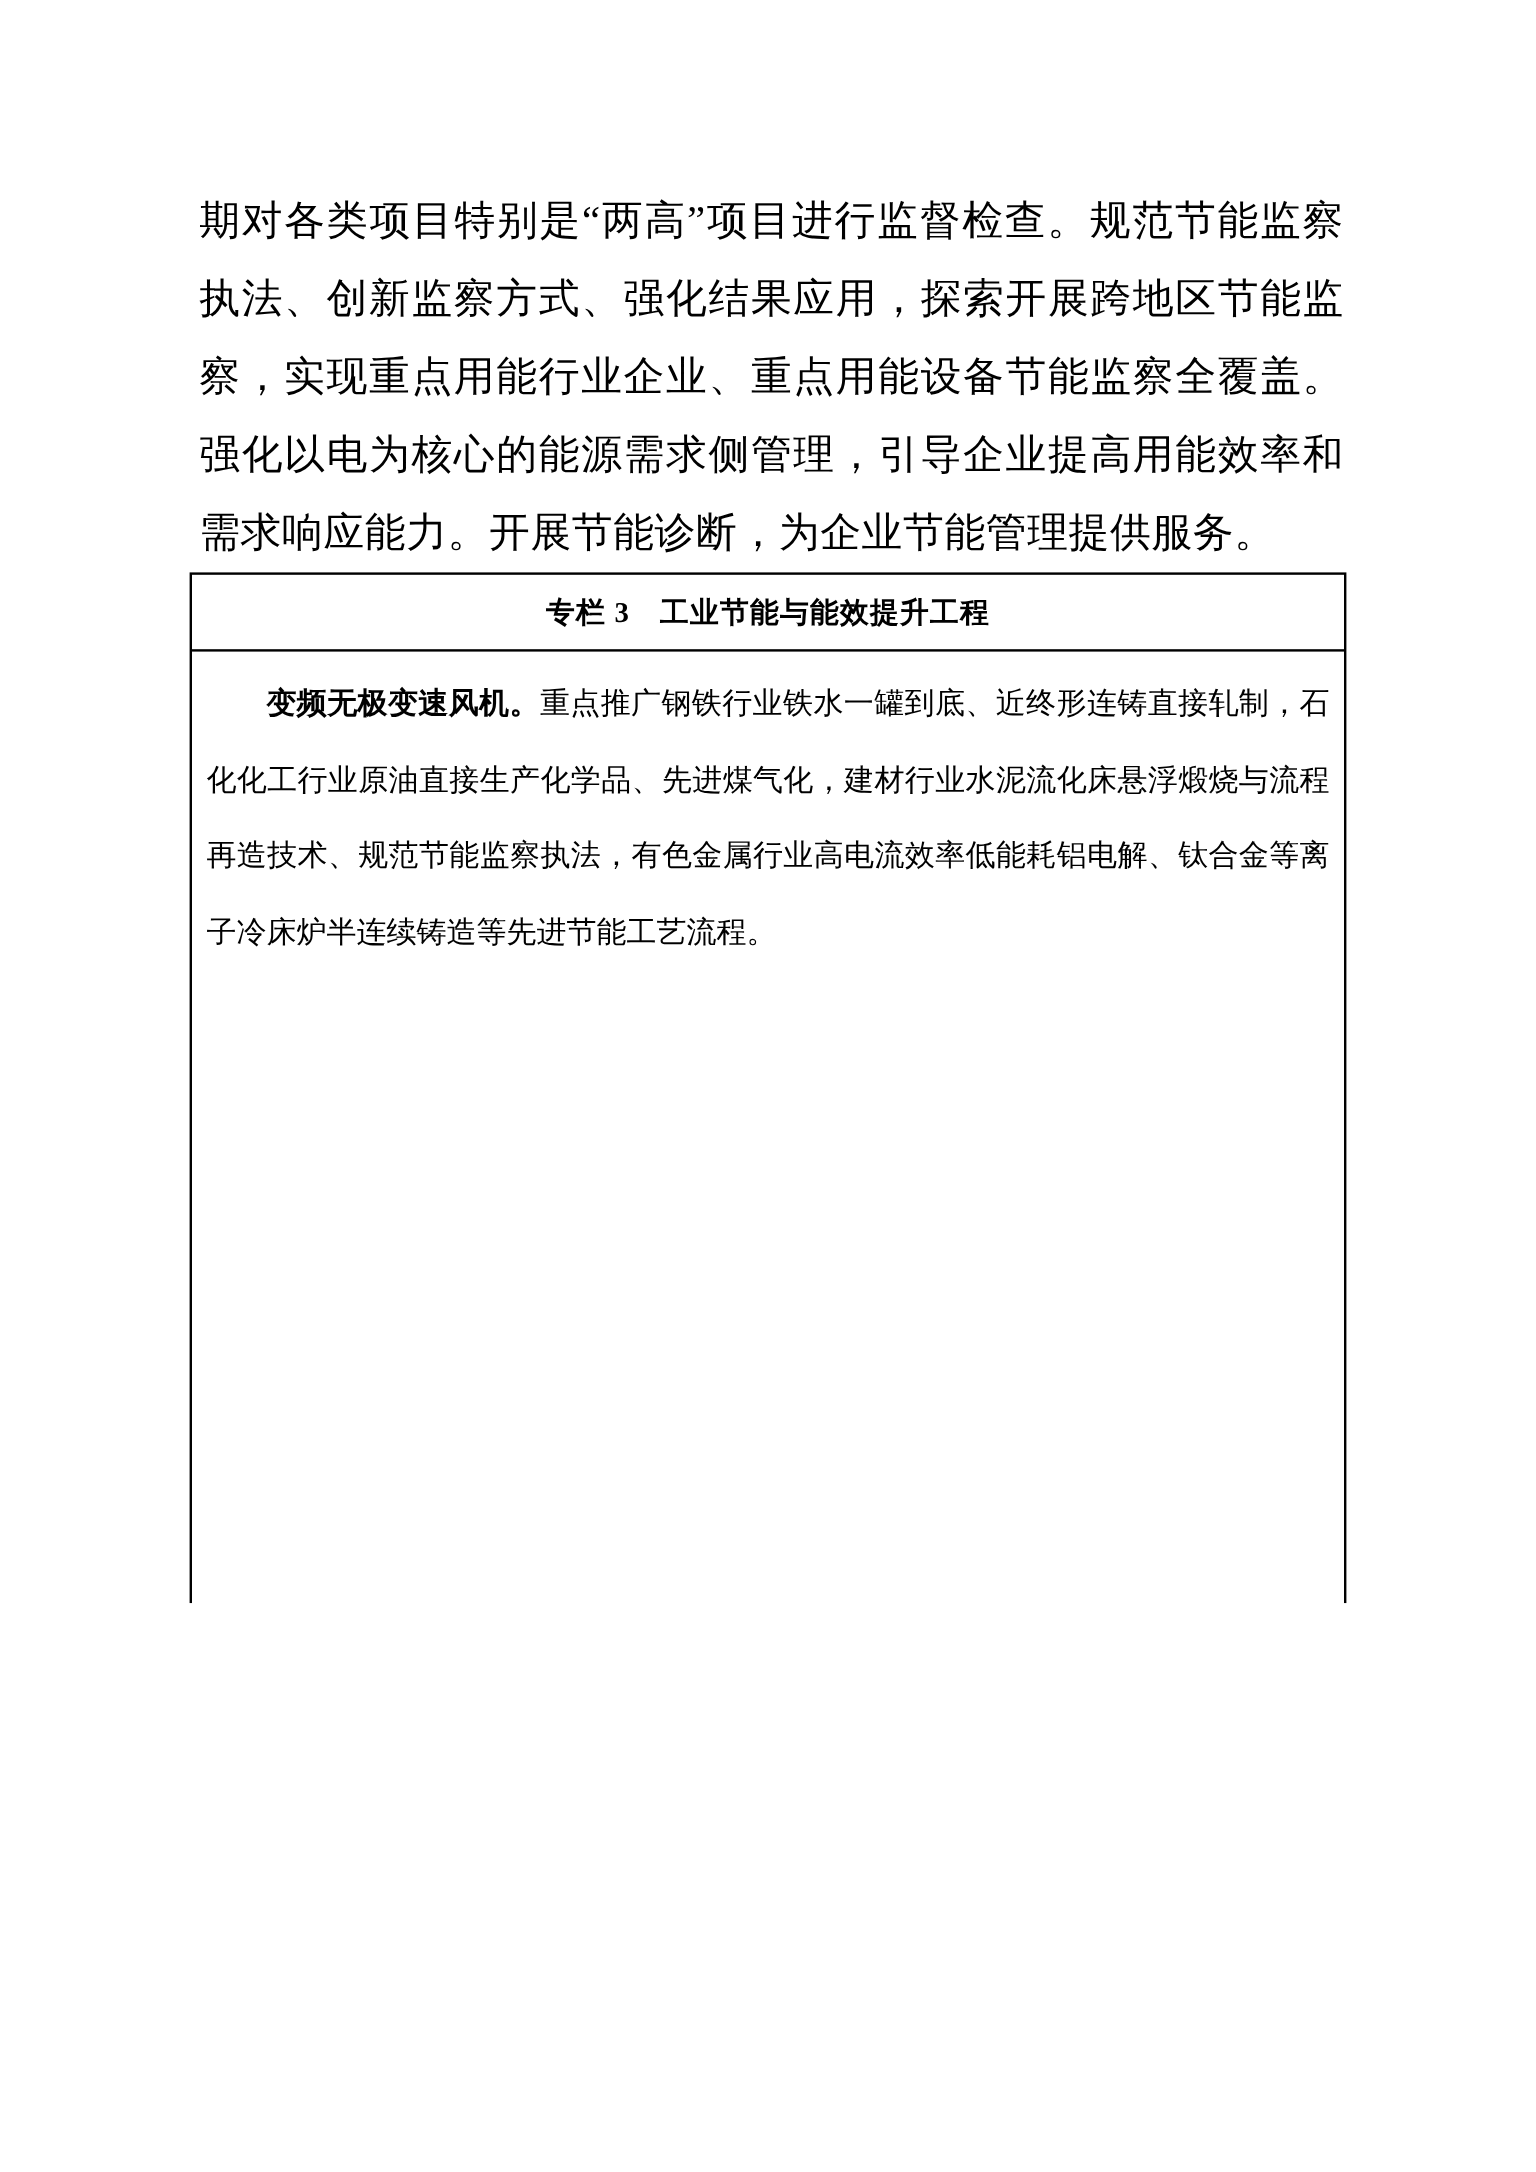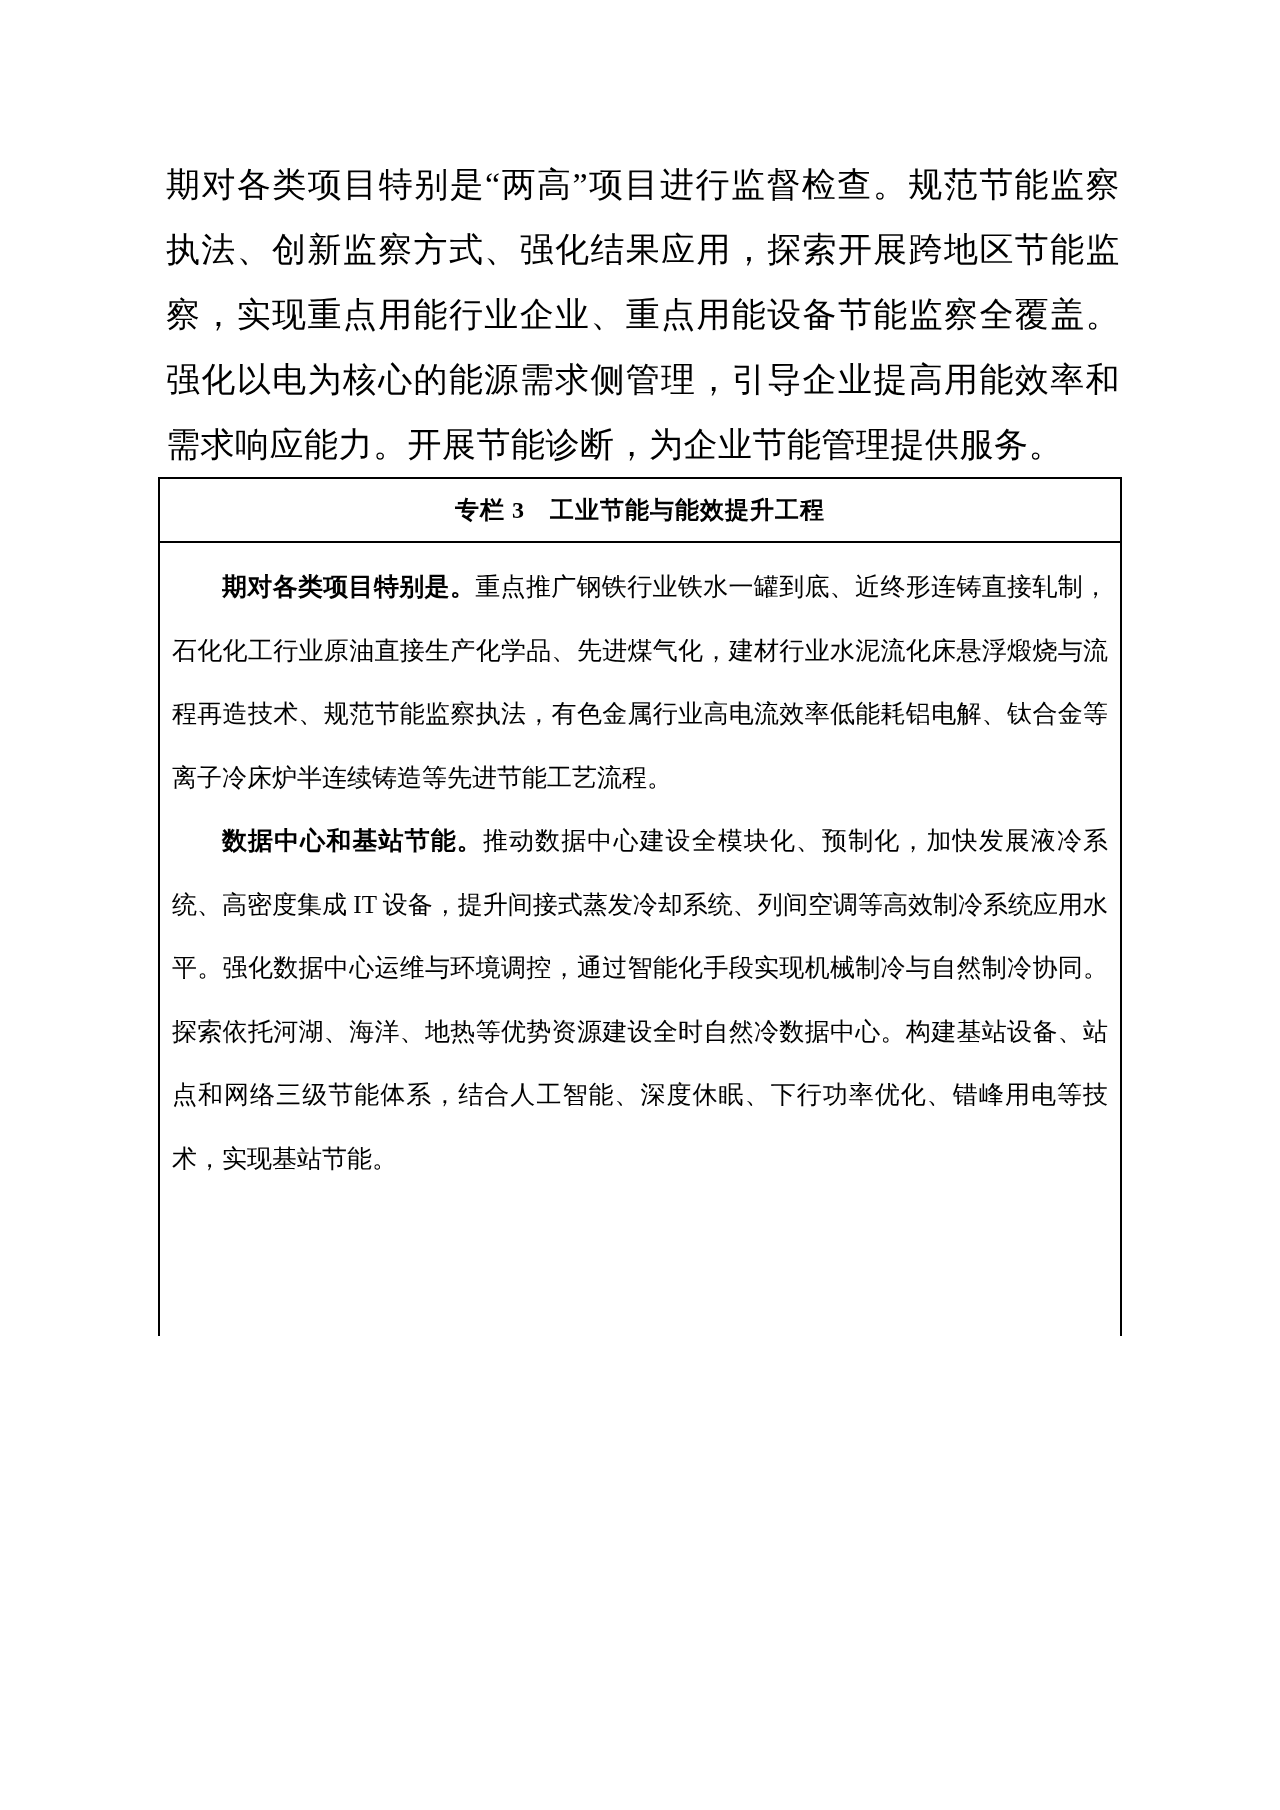--- a/index.html
+++ b/index.html
@@ -100,24 +100,21 @@
 <body>
 
 <div class="page">
 
   <div class="para intro-para">期对各类项目特别是“两高”项目进行监督检查。规范节能监察执法、创新监察方式、强化结果应用，探索开展跨地区节能监察，实现重点用能行业企业、重点用能设备节能监察全覆盖。强化以电为核心的能源需求侧管理，引导企业提高用能效率和需求响应能力。开展节能诊断，为企业节能管理提供服务。</div>
 
   <div class="callout-box">
     <div class="callout-title">专栏 3　工业节能与能效提升工程</div>
     <div class="callout-body">
       <p>
-        <span class="callout-lead">期对各类项目特别是。</span><span>重点推广钢铁行业铁水一罐到底、近终形连铸直接轧制，石化化工行业原油直接生产化学品、先进煤气化，建材行业水泥流化床悬浮煅烧与流程再造技术、规范节能监察执法，有色金属行业高电流效率低能耗铝电解、钛合金等离子冷床炉半连续铸造等先进节能工艺流程。</span>
-      </p>
-      <p>
-        <span class="callout-lead">数据中心和基站节能。</span><span>推动数据中心建设全模块化、预制化，加快发展液冷系统、高密度集成 IT 设备，提升间接式蒸发冷却系统、列间空调等高效制冷系统应用水平。强化数据中心运维与环境调控，通过智能化手段实现机械制冷与自然制冷协同。探索依托河湖、海洋、地热等优势资源建设全时自然冷数据中心。构建基站设备、站点和网络三级节能体系，结合人工智能、深度休眠、下行功率优化、错峰用电等技术，实现基站节能。</span>
+        <span class="callout-lead">变频无极变速风机。</span><span>重点推广钢铁行业铁水一罐到底、近终形连铸直接轧制，石化化工行业原油直接生产化学品、先进煤气化，建材行业水泥流化床悬浮煅烧与流程再造技术、规范节能监察执法，有色金属行业高电流效率低能耗铝电解、钛合金等离子冷床炉半连续铸造等先进节能工艺流程。</span>
       </p>
     </div>
   </div>
 
   <div class="section-heading">（四）站点和网络三级节能体系</div>
 
 
 
 </div>
 

